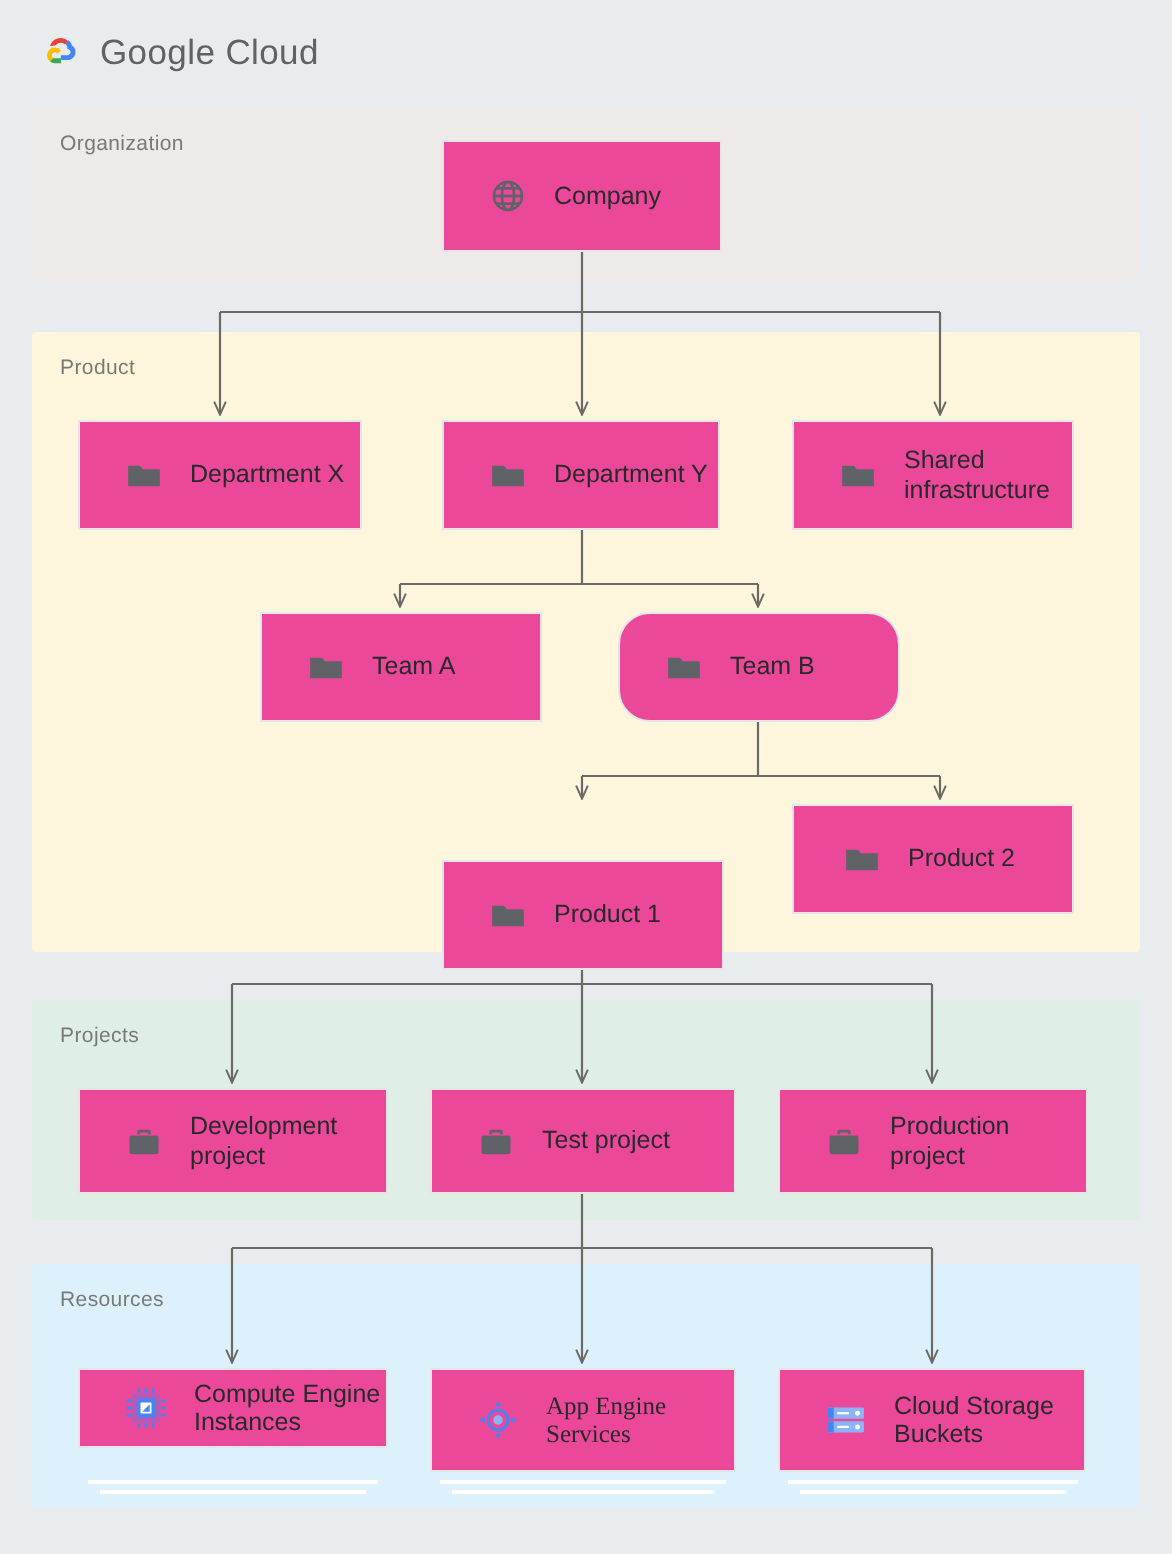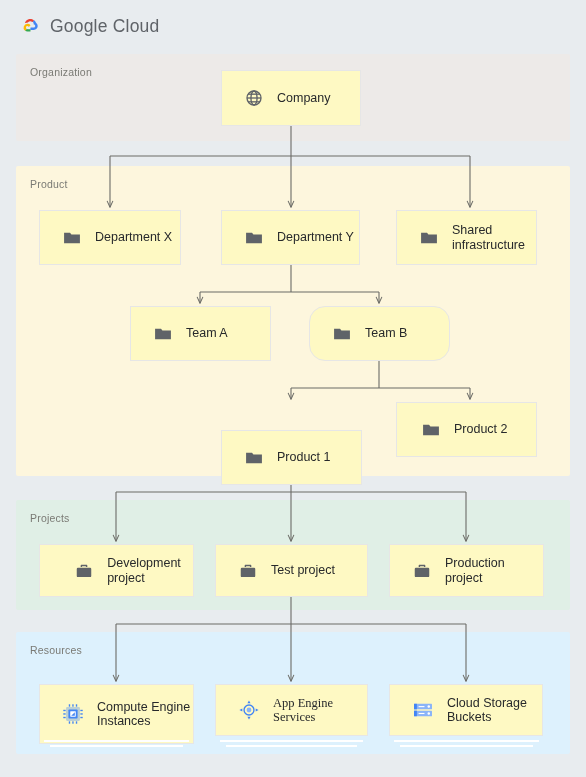--- a/index.html
+++ b/index.html
@@ -54,21 +54,21 @@
   }
   #layer-org      { top: 54px;  height: 87px;  background: #edeae8; }
   #layer-folders  { top: 166px; height: 310px; background: #fdf6dd; }
   #layer-projects { top: 500px; height: 110px; background: #e0efe6; }
   #layer-resources{ top: 632px; height: 122px; background: #ddf1fd; }
 
   
   .node {
     position: absolute;
     box-sizing: border-box;
-    background: #fef9c3;
+    background: #ec4899;
     border: 1px solid #e6e6e6;
     display: flex;
     align-items: center;
     padding-left: 22px;
     gap: 13px;
   }
   .node .ico { flex: 0 0 auto; display: block; }
   .node .lbl {
     font-size: 12.5px;
     color: #27292b;
@@ -211,21 +211,21 @@
   <div class="lbl">Product 1</div>
 </div>
 
 <div class="node" style="left:396px; top:402px; width:141px; height:55px;padding-left:24px;">
   <svg class="ico" width="20" height="20" viewBox="0 0 24 24">
     <path d="M2.5 5.8h7.1l1.7 2.1h10.2v10.3H2.5z" fill="#5f6368"></path>
   </svg>
   <div class="lbl">Product 2</div>
 </div>
 
-<div class="node" style="left:39px; top:544px; width:155px; height:53px;justify-content:center;">
+<div class="node" style="left:39px; top:544px; width:155px; height:53px;">
   <svg class="ico" width="20" height="20" viewBox="0 0 24 24">
     <path d="M9.2 4.6h5.6c.7 0 1.2.5 1.2 1.2v1.5h-1.7V6.3H9.7v1h-1.7V5.8c0-.7.5-1.2 1.2-1.2z" fill="#5f6368"></path>
     <rect x="3.3" y="8.1" width="17.4" height="11.2" rx="1.4" fill="#5f6368"></rect>
   </svg>
   <div class="lbl">Development
 project</div>
 </div>
 
 <div class="node" style="left:215px; top:544px; width:153px; height:53px;">
   <svg class="ico" width="20" height="20" viewBox="0 0 24 24">
@@ -237,21 +237,21 @@
 
 <div class="node" style="left:389px; top:544px; width:155px; height:53px;">
   <svg class="ico" width="20" height="20" viewBox="0 0 24 24">
     <path d="M9.2 4.6h5.6c.7 0 1.2.5 1.2 1.2v1.5h-1.7V6.3H9.7v1h-1.7V5.8c0-.7.5-1.2 1.2-1.2z" fill="#5f6368"></path>
     <rect x="3.3" y="8.1" width="17.4" height="11.2" rx="1.4" fill="#5f6368"></rect>
   </svg>
   <div class="lbl">Production
 project</div>
 </div>
 
-<div class="node" style="left:39px; top:684px; width:155px; height:60px;">
+<div class="node" style="left:39px; top:684px; width:155px; height:40px;">
   <svg class="ico" width="22" height="22" viewBox="0 0 24 24">
     <g fill="#4285f4">
       <rect x="4.4" y="4.4" width="15.2" height="15.2" rx="1.2" opacity=".35"></rect>
       <rect x="7" y="7" width="10" height="10" rx=".8" fill="#4285f4"></rect>
       <rect x="9" y="9" width="6" height="6" rx=".5" fill="#ffffff"></rect>
       <path d="M10 14l4-4v4z" fill="#4285f4"></path>
       <g>
         <rect x="7.4" y="1.4" width="1.5" height="2.6"></rect>
           <rect x="11.2" y="1.4" width="1.5" height="2.6"></rect>
           <rect x="15.1" y="1.4" width="1.5" height="2.6"></rect>

